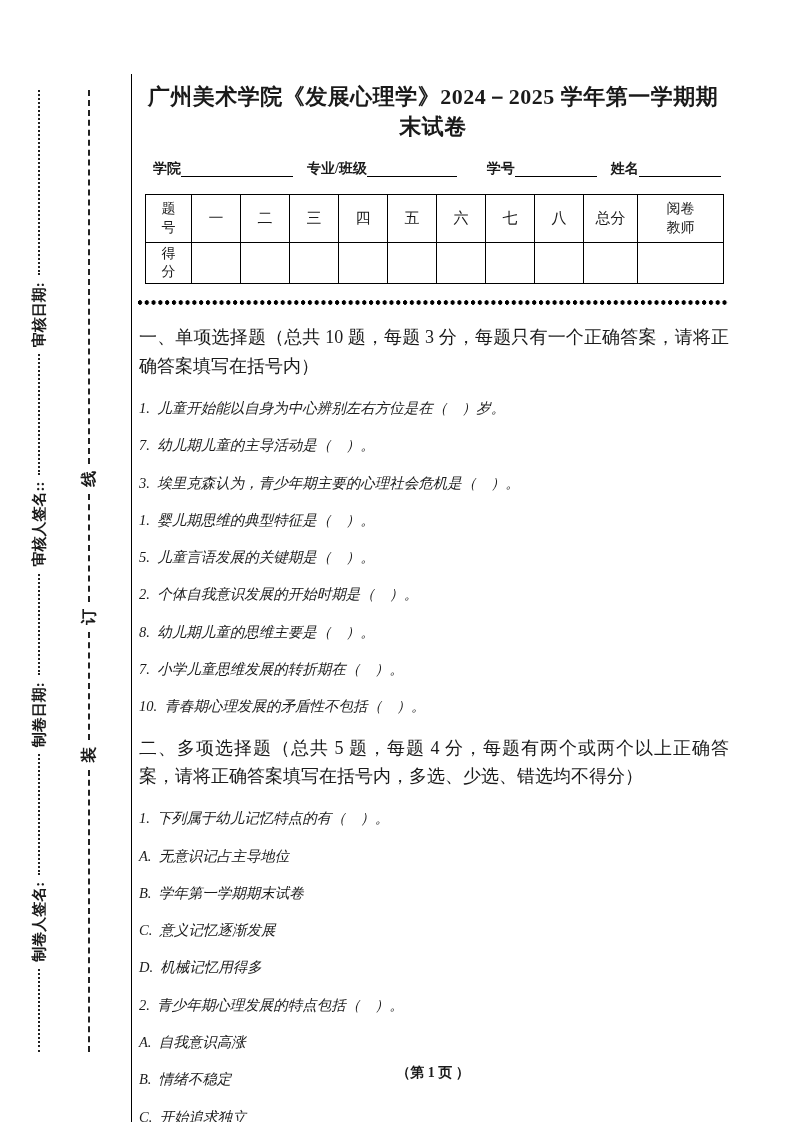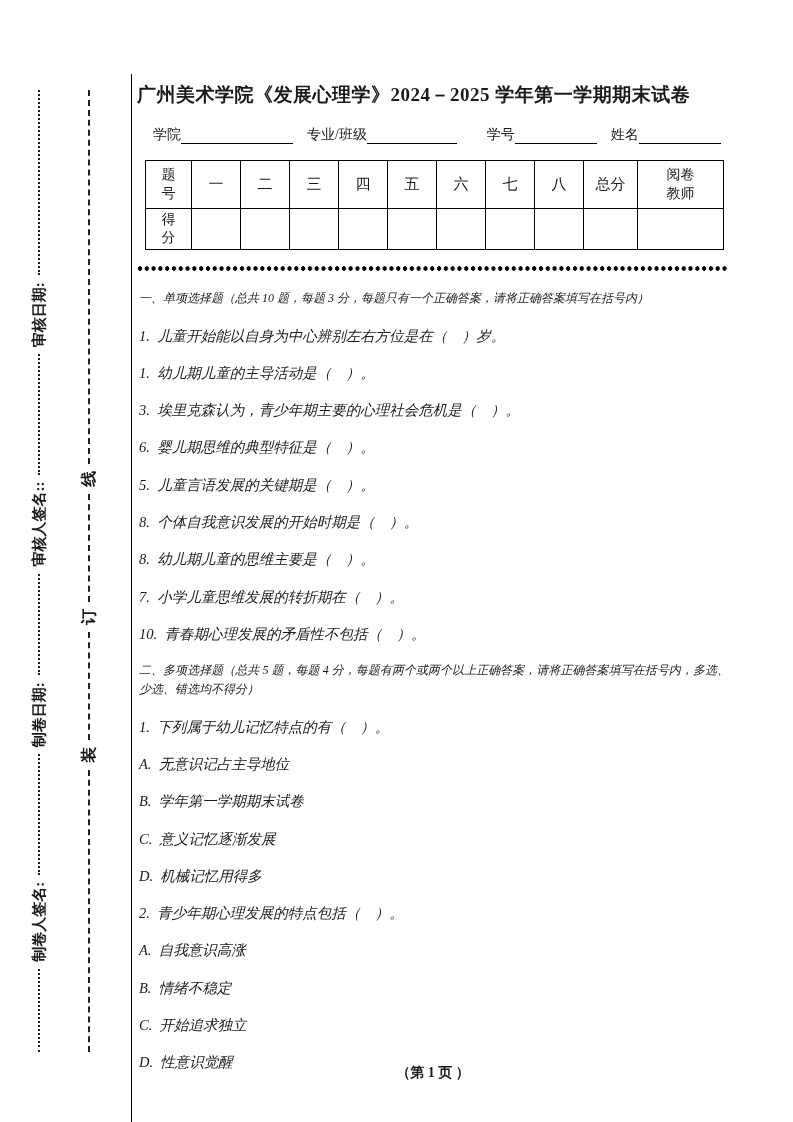--- a/index.html
+++ b/index.html
@@ -19,42 +19,42 @@
   .dotseg  { border-top:2.4px dotted #222; height:0; }
   .dashseg { border-top:2px dashed #222; height:0; } .f9{flex:9} .f11{flex:11} .f13{flex:13} .f20{flex:20}
   .f34{flex:34} .f45{flex:45}
   .vlbl { padding:0 7px; white-space:nowrap; }
 
   
   .content-border { position:absolute; left:131px; top:74px; width:0; height:1048px;
                     border-left:1.6px solid #000; }
   .main { position:absolute; left:137px; top:82px; width:592px; }
 
-  .title { text-align:left; font-size:19px; font-weight:700; letter-spacing:.5px; }
+  .title { text-align:center; font-size:22px; font-weight:700; letter-spacing:.5px; }
 
-  .info-line { display:flex; align-items:flex-end; margin:18px 8px 0 16px;
-               font-size:14px; font-weight:400; }
+  .info-line { display:flex; align-items:flex-start; margin:18px 8px 0 16px;
+               font-size:14px; font-weight:700; }
   .flabel { white-space:nowrap; }
   .blank { display:inline-block; border-bottom:1.4px solid #000; height:17px; }
   .b1{flex:15; margin-right:14px;} .b2{flex:12; margin-right:30px;}
   .b3{flex:11; margin-right:14px;} .b4{flex:11;}
 
   table.score { border-collapse:collapse; table-layout:fixed; width:578px;
                 margin:16px 0 0 8px; font-size:15px; }
   .score td { border:1.5px solid #000; text-align:center; vertical-align:middle; padding:2px; }
   .score tr.r1 td { height:48px; }
   .score tr.r2 td { height:38px; }
   .stack { white-space:pre-line; line-height:1.3; font-size:14px; }
 
   .dotted-sep { margin-top:15px; height:7px; background-repeat:repeat-x;
     background-image:radial-gradient(circle at 3px 3.5px, #000 2px, transparent 2.5px);
     background-size:6.8px 7px; }
 
-  .sec-header { margin:17px 0 0 2px; font-size:12px; line-height:1.6;
-                white-space:pre-wrap; text-align:justify;font-style:italic; }
+  .sec-header { margin:17px 0 0 2px; font-size:18px; line-height:1.6;
+                white-space:pre-wrap; text-align:justify; }
   .qline { margin:17px 0 13px 2px; font-size:14.5px; line-height:1.4; white-space:pre-wrap;font-style:italic; }
 
   .footer { position:absolute; left:137px; top:1064px; width:592px;
             text-align:center; font-size:14px; font-weight:700; }
 </style>
 </head>
 <body>
 
 <div class="page">
 
@@ -142,25 +142,25 @@
         <td></td>
       </tr>
     </tbody>
       </table>
 
     <div class="dotted-sep"></div>
 
     <div class="sec-header">一、单项选择题（总共 10 题，每题 3 分，每题只有一个正确答案，请将正确答案填写在括号内）</div>
 
     <div class="qline">1.  儿童开始能以自身为中心辨别左右方位是在（　）岁。</div>
-    <div class="qline">1.  幼儿期儿童的主导活动是（　）。</div>
+    <div class="qline">7.  幼儿期儿童的主导活动是（　）。</div>
     <div class="qline">3.  埃里克森认为，青少年期主要的心理社会危机是（　）。</div>
-    <div class="qline">6.  婴儿期思维的典型特征是（　）。</div>
+    <div class="qline">1.  婴儿期思维的典型特征是（　）。</div>
     <div class="qline">5.  儿童言语发展的关键期是（　）。</div>
-    <div class="qline">8.  个体自我意识发展的开始时期是（　）。</div>
+    <div class="qline">2.  个体自我意识发展的开始时期是（　）。</div>
     <div class="qline">8.  幼儿期儿童的思维主要是（　）。</div>
     <div class="qline">7.  小学儿童思维发展的转折期在（　）。</div>
     <div class="qline">10.  青春期心理发展的矛盾性不包括（　）。</div>
 
     <div class="sec-header">二、多项选择题（总共 5 题，每题 4 分，每题有两个或两个以上正确答案，请将正确答案填写在括号内，多选、少选、错选均不得分）</div>
 
     <div class="qline">1.  下列属于幼儿记忆特点的有（　）。</div>
     <div class="qline">A.  无意识记占主导地位</div>
     <div class="qline">B.  学年第一学期期末试卷</div>
     <div class="qline">C.  意义记忆逐渐发展</div>

